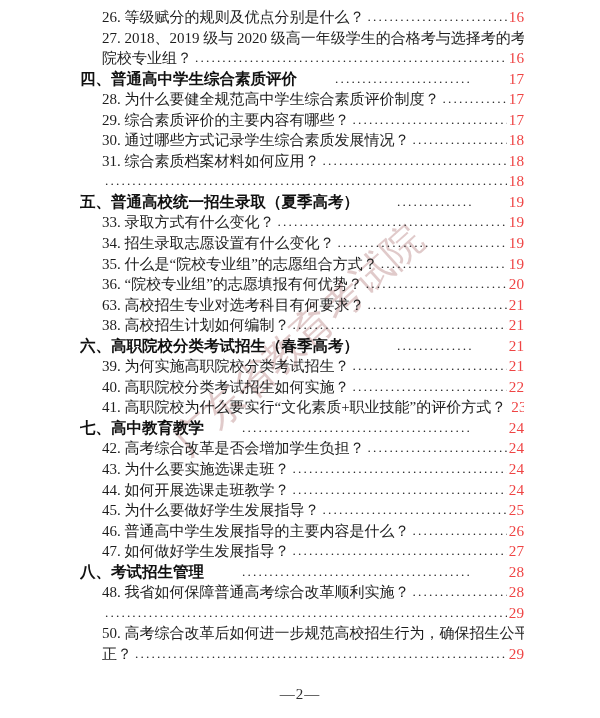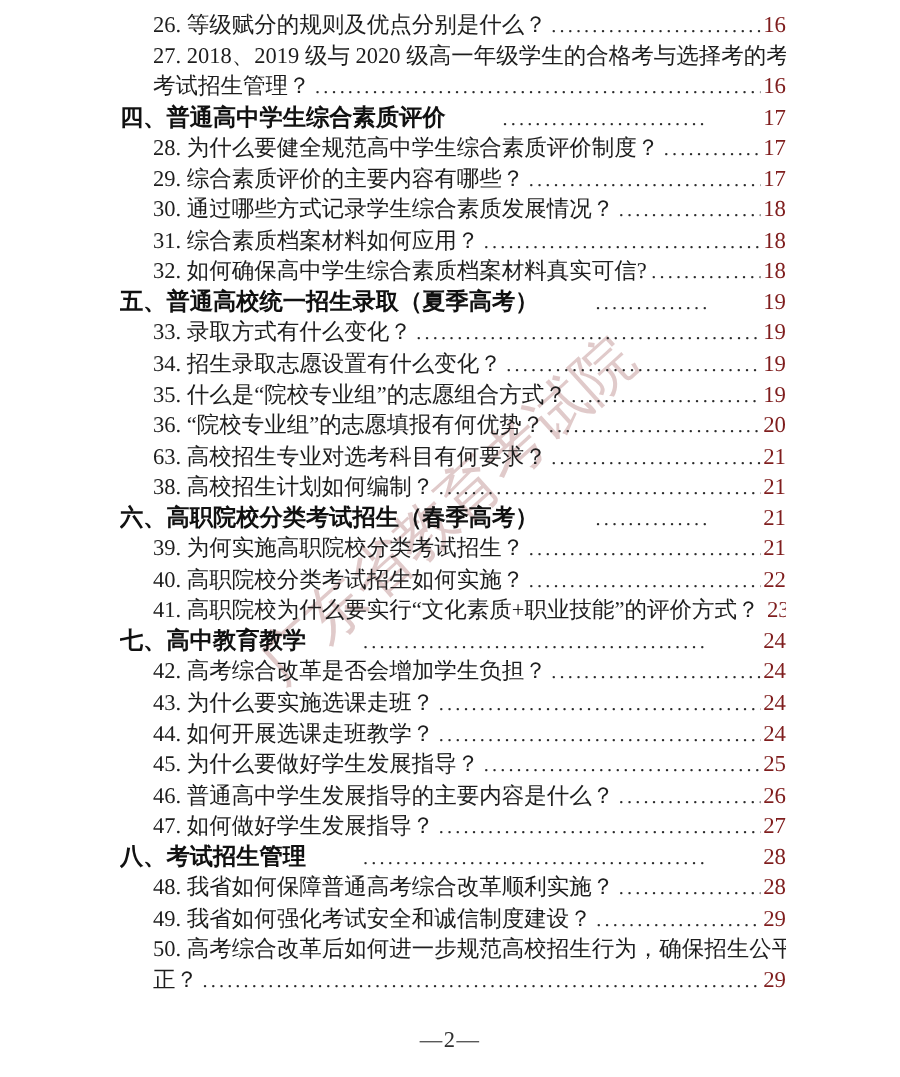--- a/index.html
+++ b/index.html
@@ -63,21 +63,21 @@
     color: #2a2a2a;
   }
   .leader::after {
     content: "................................................................................................................................................................................................................";
   }
   .pg {
     flex: 0 0 auto;
     font-size: 15.2px;
     font-family: "Liberation Serif", serif;
     font-weight: normal;
-    color: #7f1d1d;
+    color: #ef4444;
   }
   .footer {
     position: absolute;
     left: 0;
     top: 686px;
     width: 100%;
     text-align: center;
     font-size: 15px;
     letter-spacing: 1px;
     color: #2f2f2f;
@@ -94,21 +94,21 @@
       <div class="row item">
     <span class="txt">26. 等级赋分的规则及优点分别是什么？</span>
     <span class="leader"></span>
     <span class="pg">16</span>
   </div>
       <div class="row item">
     <span class="txt">27. 2018、2019 级与 2020 级高一年级学生的合格考与选择考的考试内</span>
 
   </div>
       <div class="row cont">
-    <span class="txt">考试招生管理？</span>
+    <span class="txt">院校专业组？</span>
     <span class="leader"></span>
     <span class="pg">16</span>
   </div>
       <div class="row section">
     <span class="txt">四、普通高中学生综合素质评价</span>
     <span class="leader"></span>
     <span class="pg">17</span>
   </div>
       <div class="row item">
     <span class="txt">28. 为什么要健全规范高中学生综合素质评价制度？</span>
@@ -124,21 +124,20 @@
     <span class="txt">30. 通过哪些方式记录学生综合素质发展情况？</span>
     <span class="leader"></span>
     <span class="pg">18</span>
   </div>
       <div class="row item">
     <span class="txt">31. 综合素质档案材料如何应用？</span>
     <span class="leader"></span>
     <span class="pg">18</span>
   </div>
       <div class="row item">
-    <span class="txt">32. 如何确保高中学生综合素质档案材料真实可信?</span>
     <span class="leader"></span>
     <span class="pg">18</span>
   </div>
       <div class="row section">
     <span class="txt">五、普通高校统一招生录取（夏季高考）</span>
     <span class="leader"></span>
     <span class="pg">19</span>
   </div>
       <div class="row item">
     <span class="txt">33. 录取方式有什么变化？</span>
@@ -229,21 +228,20 @@
     <span class="txt">八、考试招生管理</span>
     <span class="leader"></span>
     <span class="pg">28</span>
   </div>
       <div class="row item">
     <span class="txt">48. 我省如何保障普通高考综合改革顺利实施？</span>
     <span class="leader"></span>
     <span class="pg">28</span>
   </div>
       <div class="row item">
-    <span class="txt">49. 我省如何强化考试安全和诚信制度建设？</span>
     <span class="leader"></span>
     <span class="pg">29</span>
   </div>
       <div class="row item">
     <span class="txt">50. 高考综合改革后如何进一步规范高校招生行为，确保招生公平公</span>
 
   </div>
       <div class="row cont">
     <span class="txt">正？</span>
     <span class="leader"></span>

